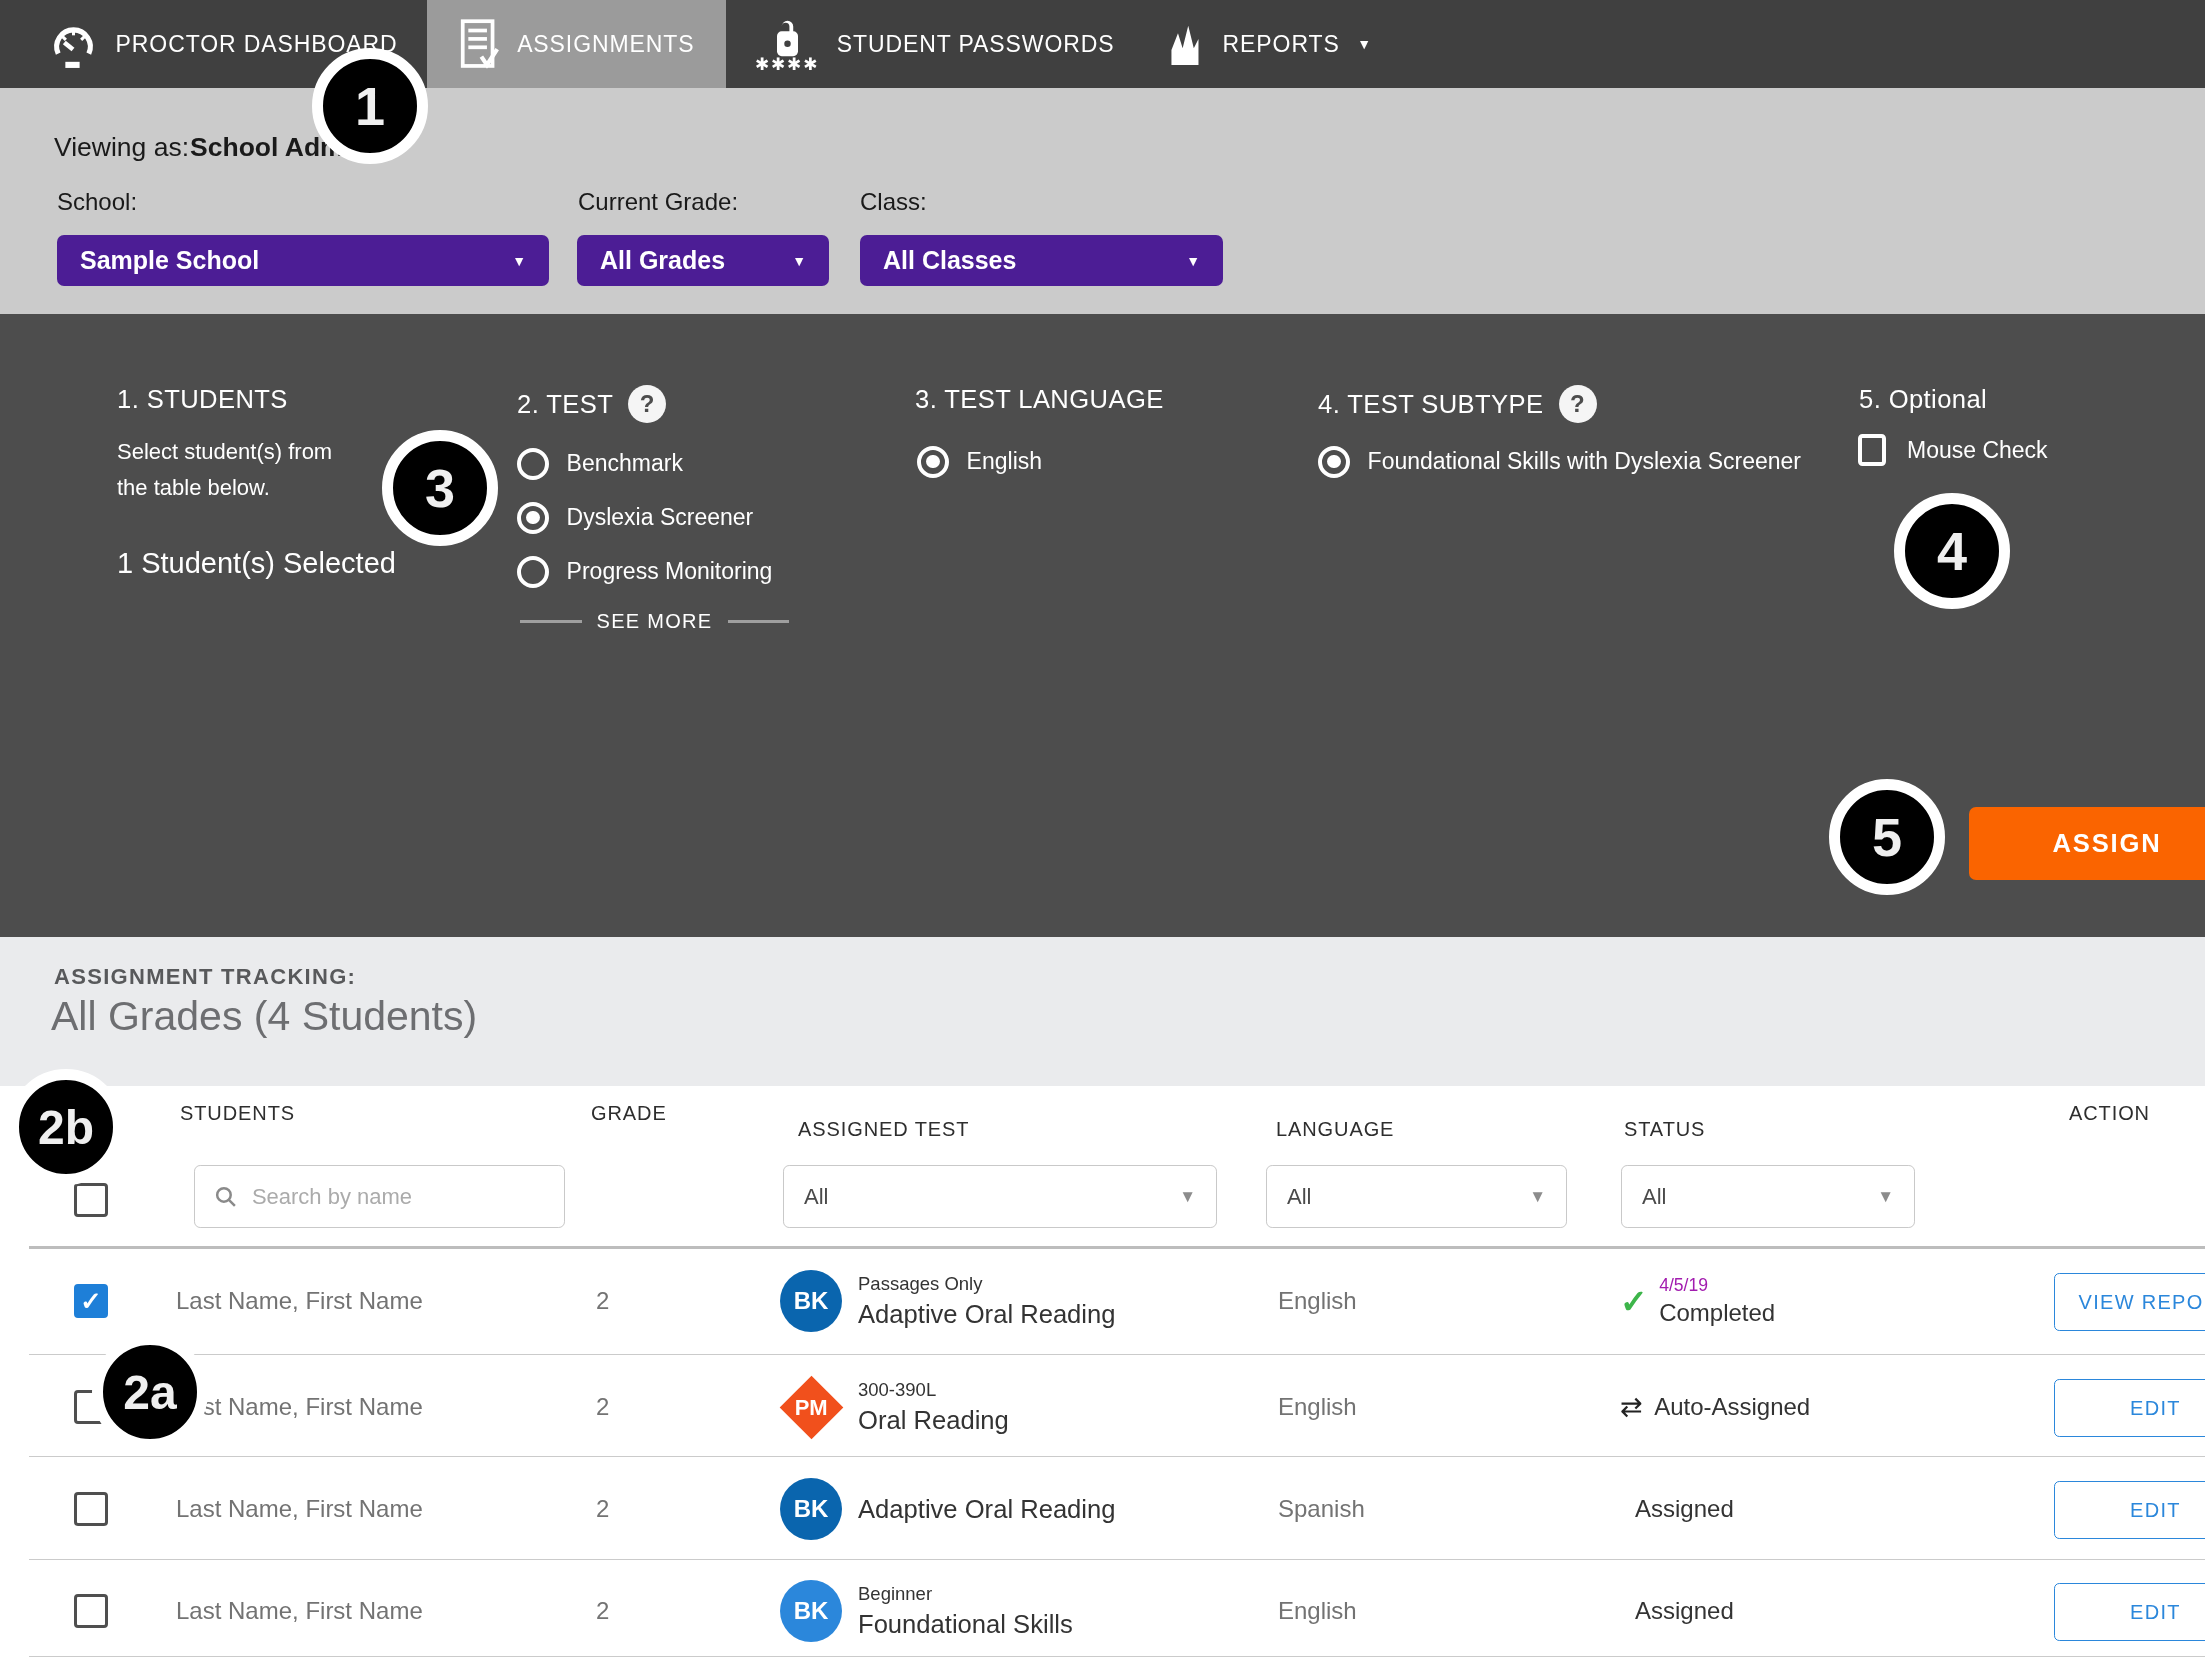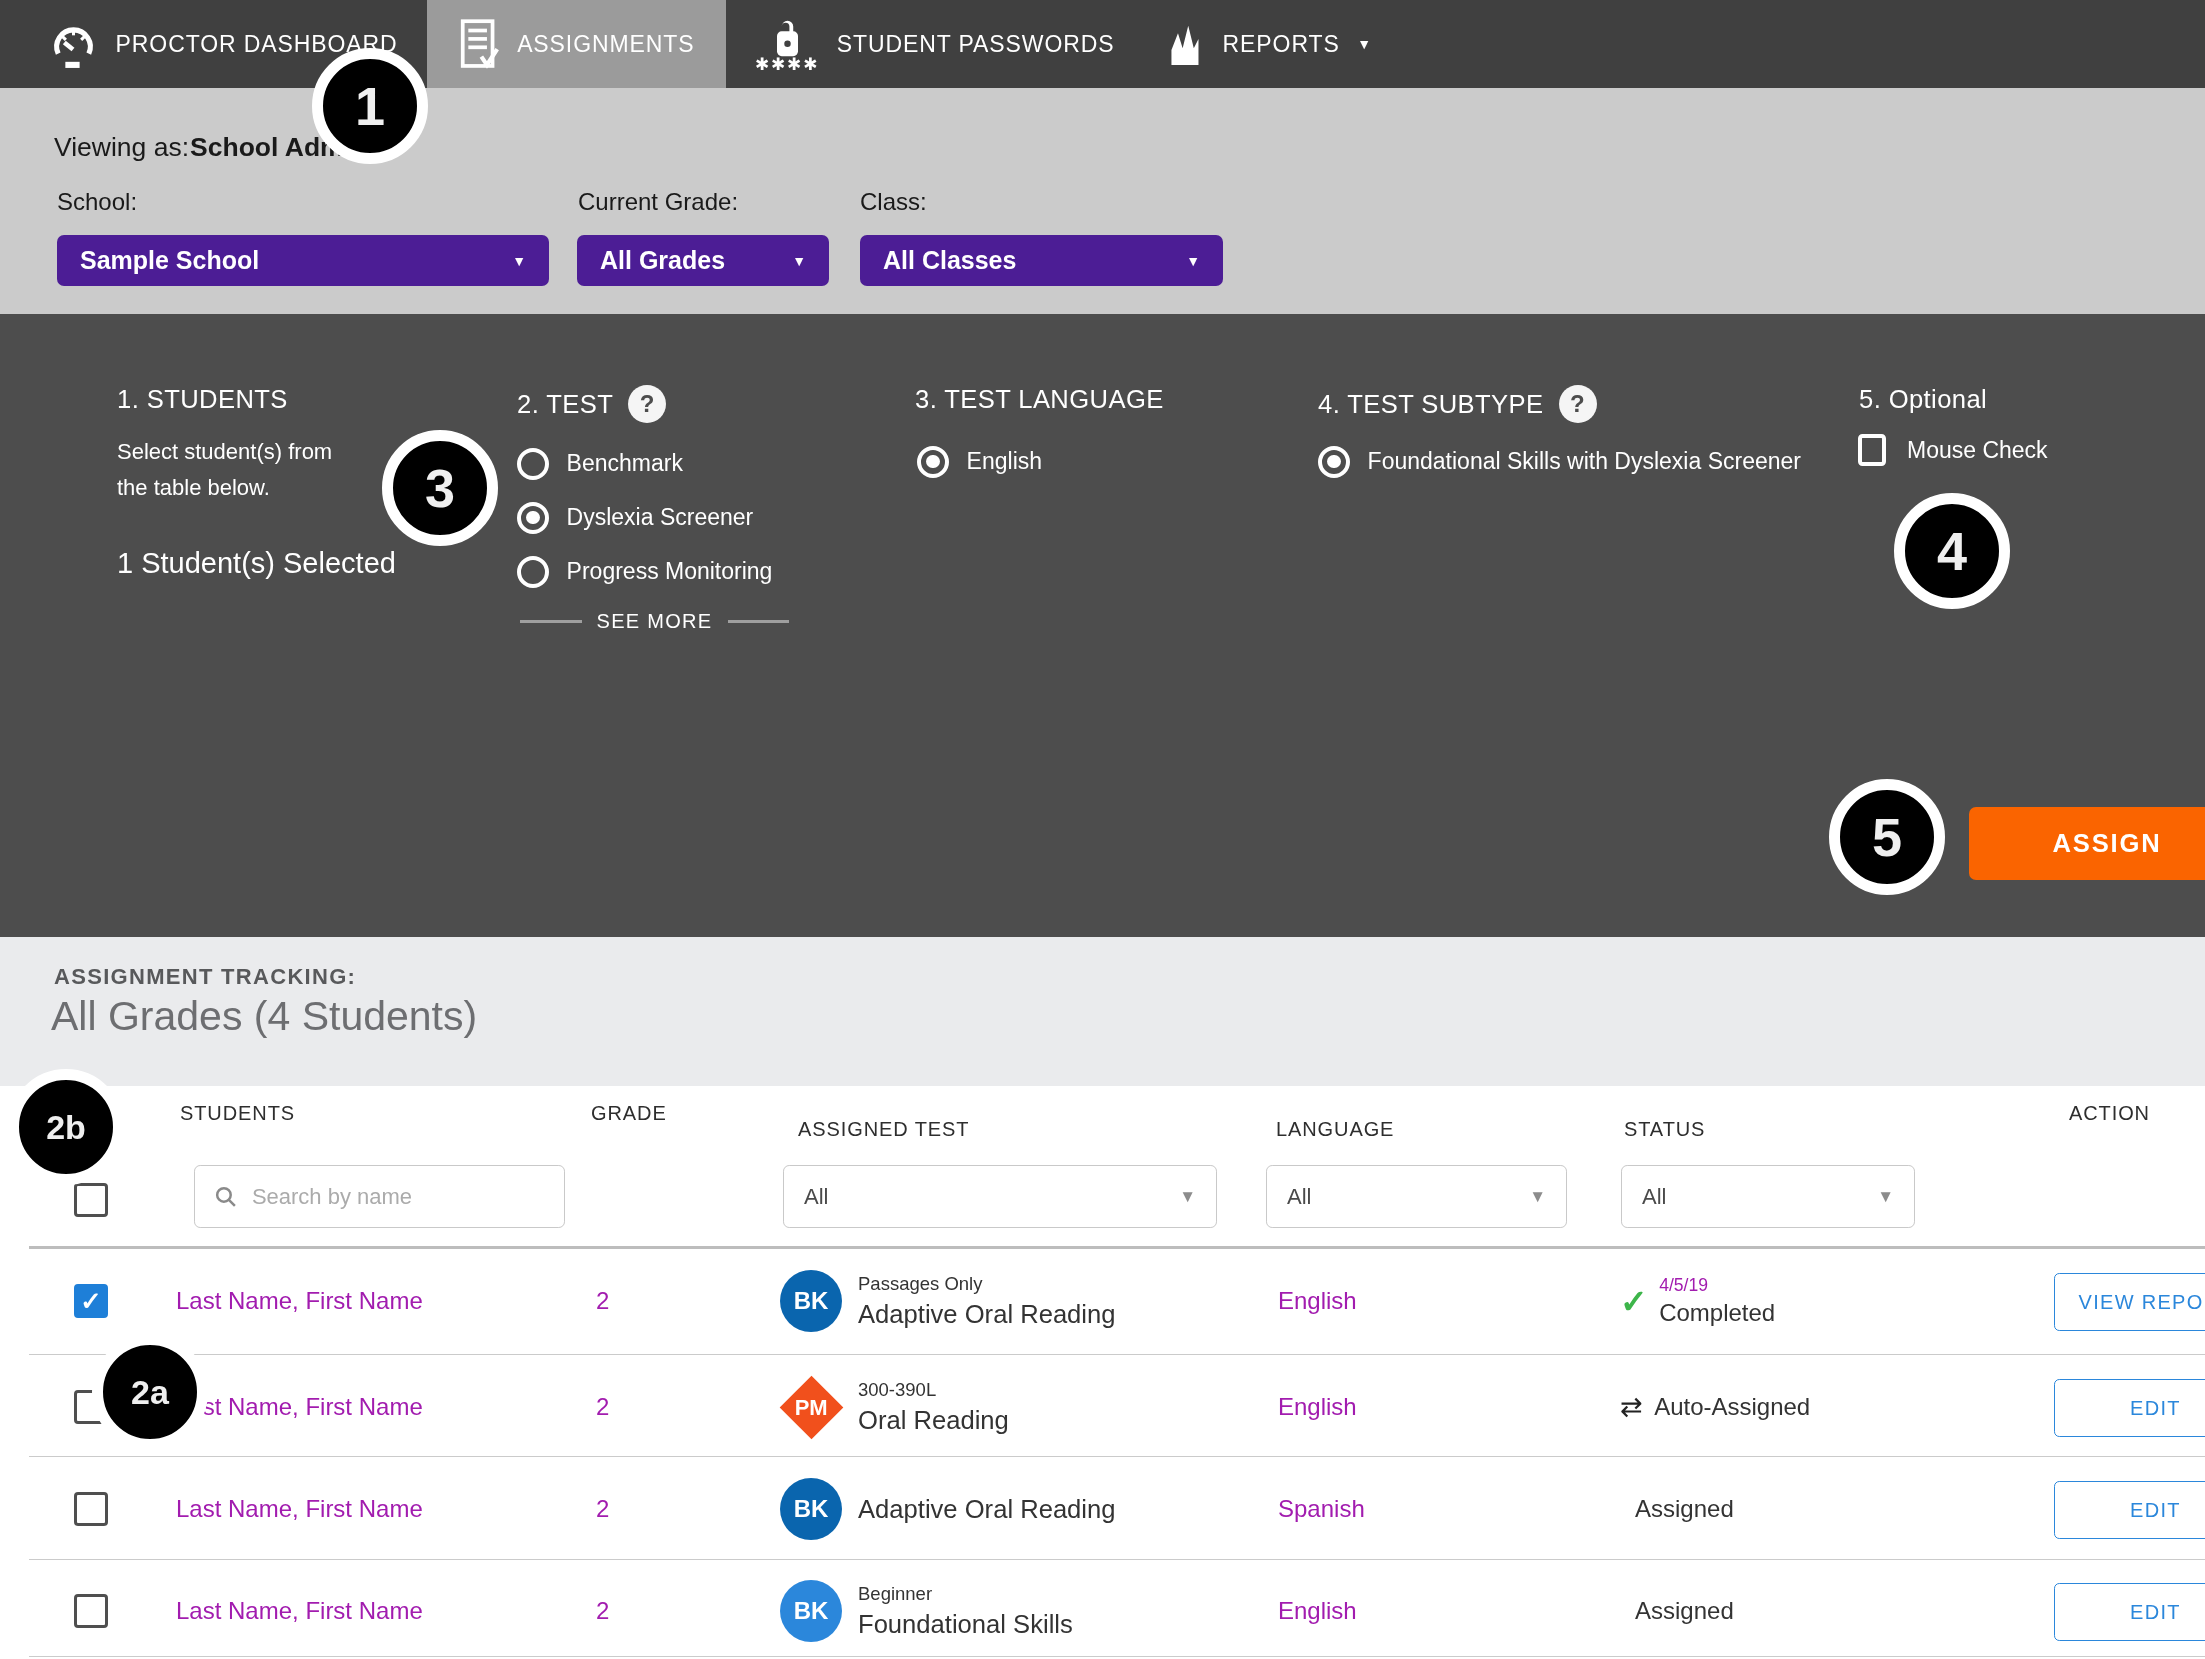--- a/index.html
+++ b/index.html
@@ -63,21 +63,21 @@
            display:flex;align-items:center;justify-content:space-between;padding:0 20px;
            box-sizing:border-box;font-size:22px;color:#4A4A4A;background:#fff;cursor:pointer;}
   .dd-lite .caret{color:#8C8C8C;font-size:17px;}
   .divider{position:absolute;left:29px;width:2269px;background:#CBCBCB;}
   .cbx{position:absolute;left:74px;width:34px;height:34px;border:3.1px solid #4F4F4F;border-radius:4px;
        box-sizing:border-box;background:#fff;cursor:pointer;}
   .cbx.checked{background:#1E7FD8;border-color:#1E7FD8;display:flex;align-items:center;justify-content:center;
                color:#fff;font-size:25.6px;font-weight:bold;}
   .row{position:absolute;left:0;width:2353px;height:102px;}
   .row .cbx{top:34px;}
-  .cell{position:absolute;top:0;height:100%;display:flex;align-items:center;font-size:24px;color:#a21caf;}
+  .cell{position:absolute;top:0;height:100%;display:flex;align-items:center;font-size:24px;color:#737373;}
   .badge-circle{position:absolute;left:780px;top:20px;width:62px;height:62px;border-radius:50%;
                 color:#fff;font-size:24px;font-weight:bold;display:flex;align-items:center;justify-content:center;}
   .bk-dark{background:#0A65AE;} .bk-light{background:#2B87DB;}
   .badge-diamond{position:absolute;left:789px;top:29px;width:45px;height:45px;background:#F1501C;
                  transform:rotate(45deg);display:flex;align-items:center;justify-content:center;}
   .badge-diamond span{transform:rotate(-45deg);color:#fff;font-size:22px;font-weight:bold;}
   .test-block{position:absolute;left:858px;top:0;height:100%;display:flex;flex-direction:column;justify-content:center;gap:4.4px;}
   .test-sub{font-size:18.5px;color:#333;}
   .test-main{font-size:25.6px;color:#333;}
   .status-block{position:absolute;left:1620px;top:0;height:100%;display:flex;align-items:center;gap:11.5px;}
@@ -87,21 +87,21 @@
   .status-date{font-size:17.6px;color:#a21caf;}
   .status-main{font-size:24px;color:#333;}
   .action-btn{position:absolute;left:2054px;top:23px;width:201px;height:56px;border:1.8px solid #2B87DB;
               border-radius:5.3px;background:#fff;color:#2B87DB;font-size:20px;letter-spacing:1.3px;
               display:flex;align-items:center;justify-content:center;cursor:pointer;}
 
   
   .callout{position:absolute;width:94px;height:94px;border-radius:50%;background:#000;border:11.5px solid #fff;
            color:#EFEFEF;display:flex;align-items:center;justify-content:center;
            font-weight:bold;font-size:54px;z-index:30;}
-  .callout.small{font-size:34px;}
+  .callout.small{font-size:48px;}
 </style>
 </head>
 <body>
 
 <div class="stage">
 
   <div class="nav">
     <div class="nav-item" style="left:49px;">
       <svg width="49" height="53" viewBox="0 0 48 52" fill="none" stroke="#fff">
         <path d="M9 35 A16.5 16.5 0 1 1 39 35" stroke-width="5" fill="none"></path>

